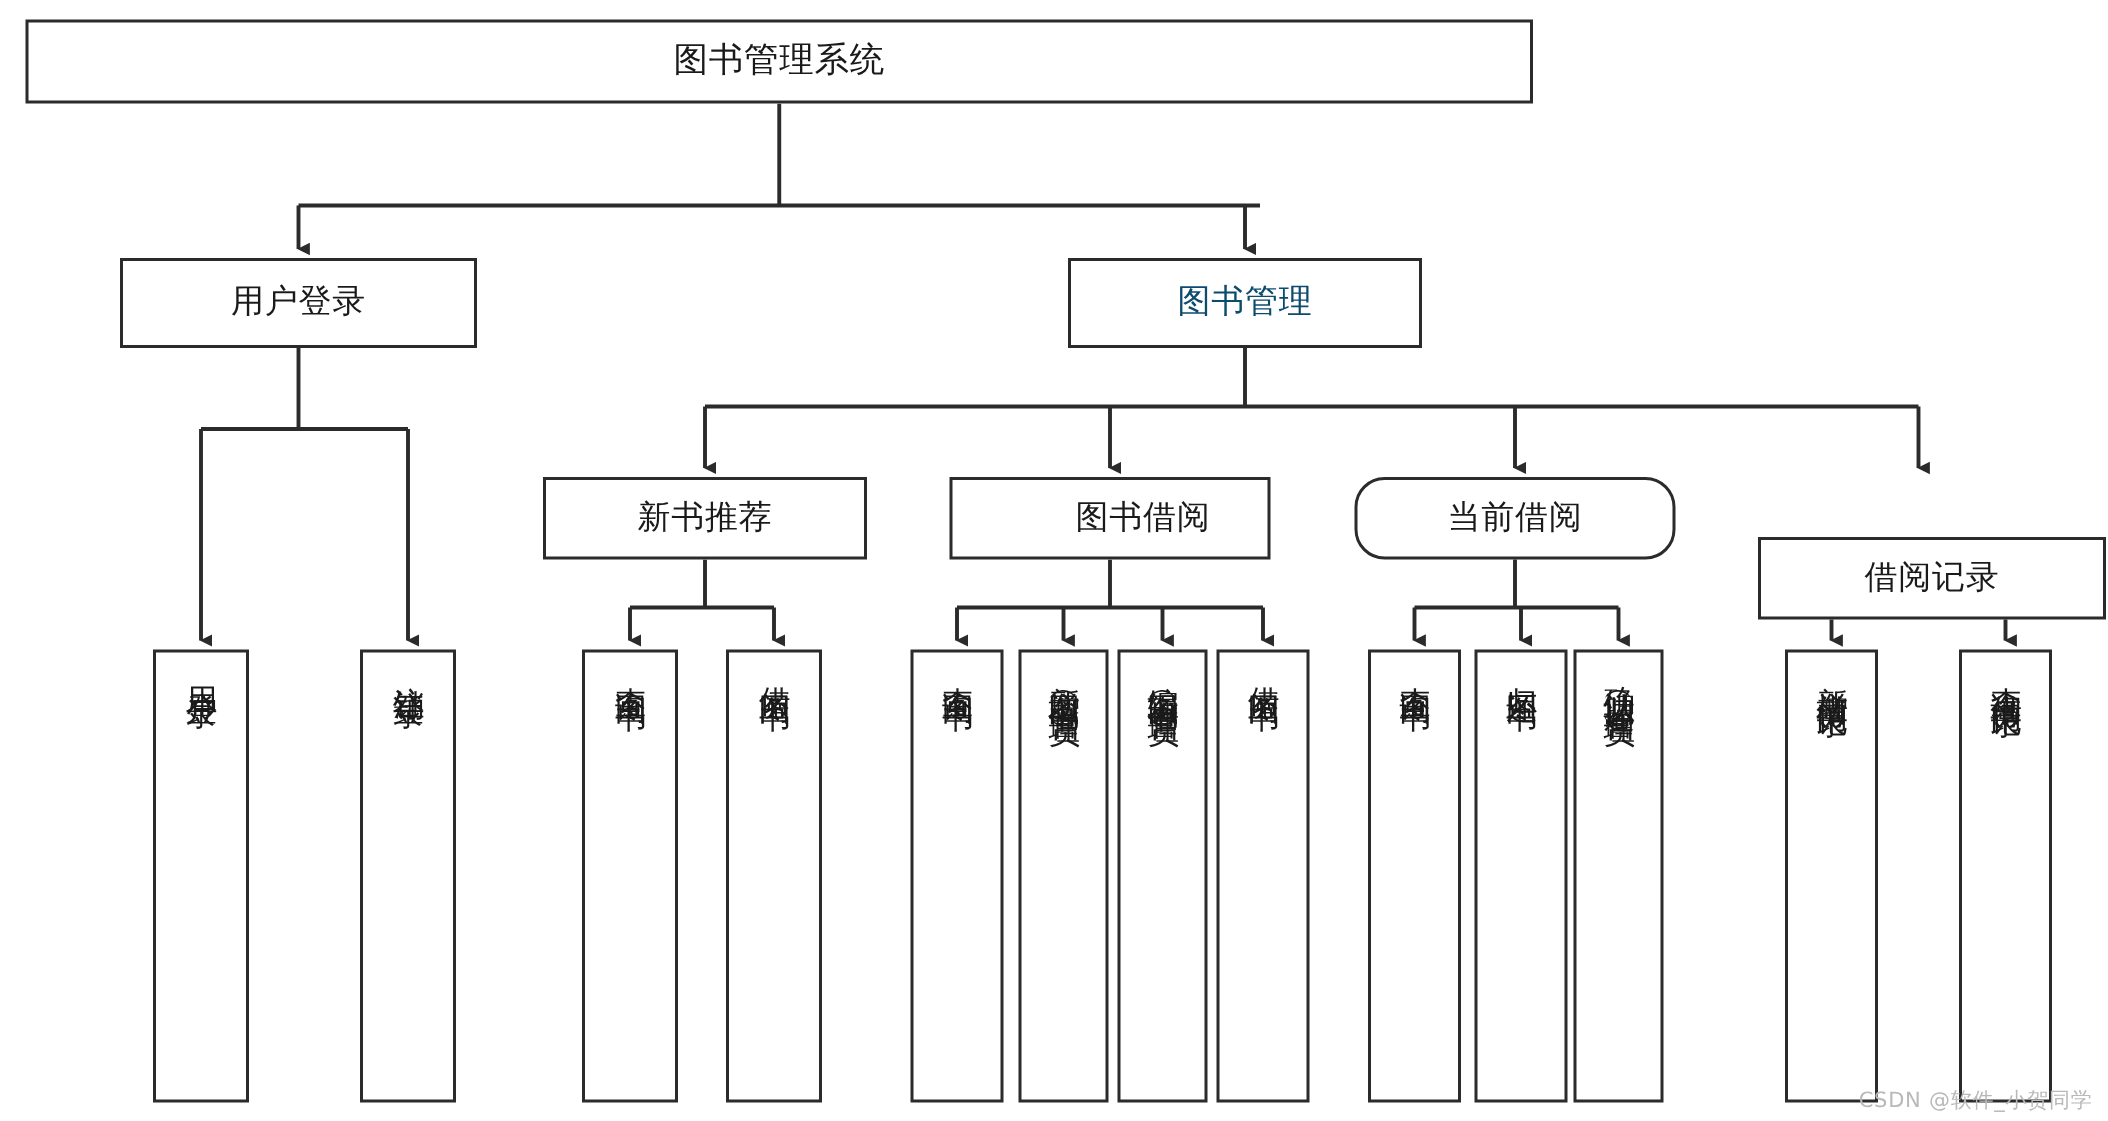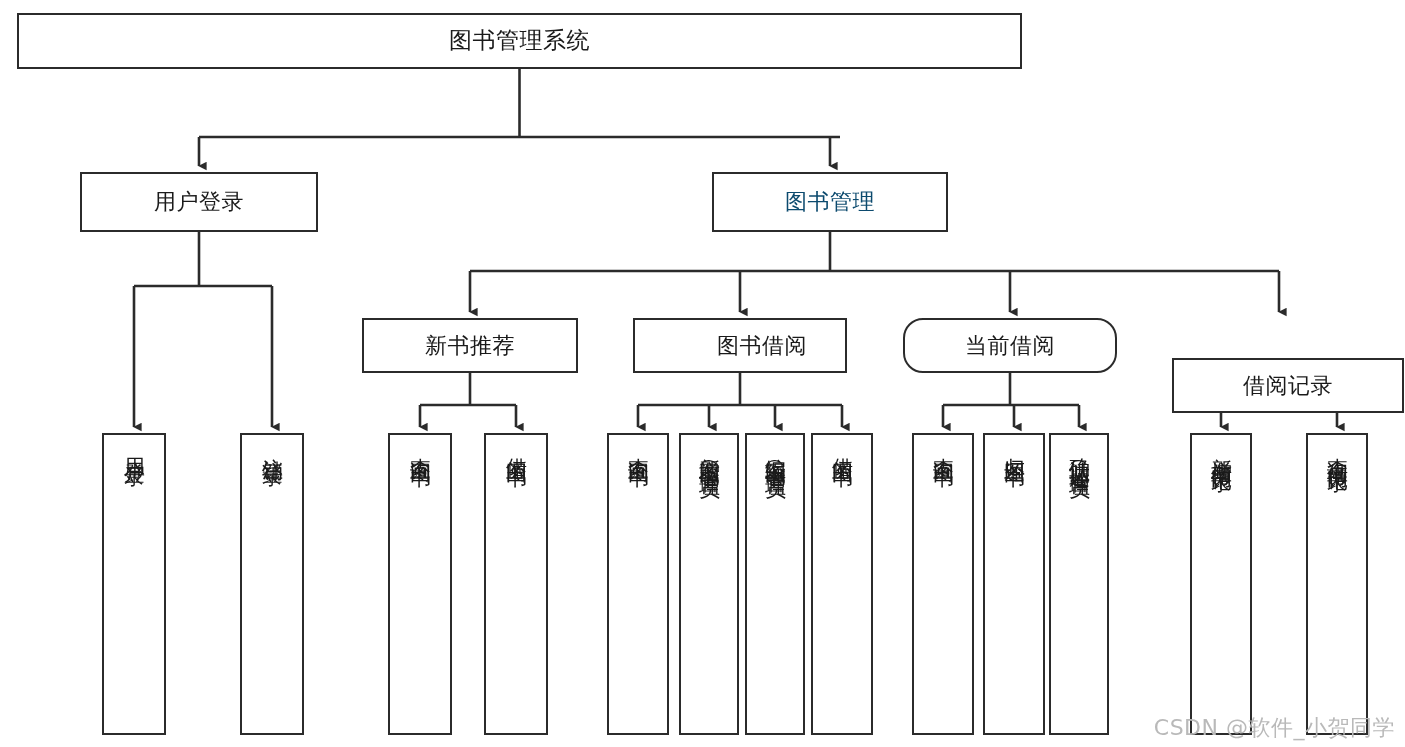--- a/index.html
+++ b/index.html
@@ -64,21 +64,21 @@
     writing-mode: vertical-rl;
     text-orientation: upright;
     font-size: 21px;
     line-height: 1.1;
     letter-spacing: 3px;
   }
   .watermark {
     position: absolute;
     right: 10px;
     bottom: 4px;
-    font-size: 22px;
+    font-size: 14px;
     color: #b9b9b9;
     letter-spacing: 0.5px;
     z-index: 5;
     white-space: nowrap;
   }
 </style>
 </head>
 <body>
 
 <div id="diagram-root" style="background: rgb(255, 255, 255);">

